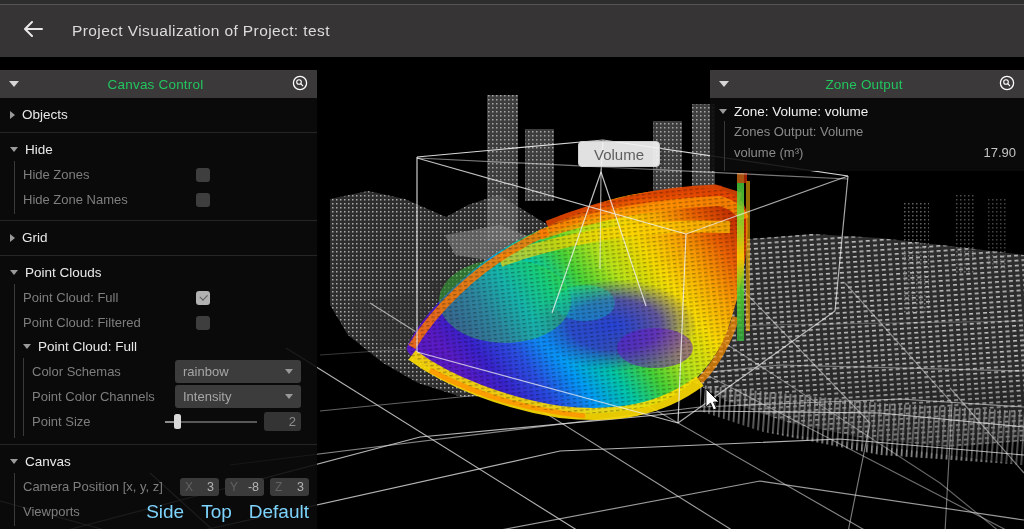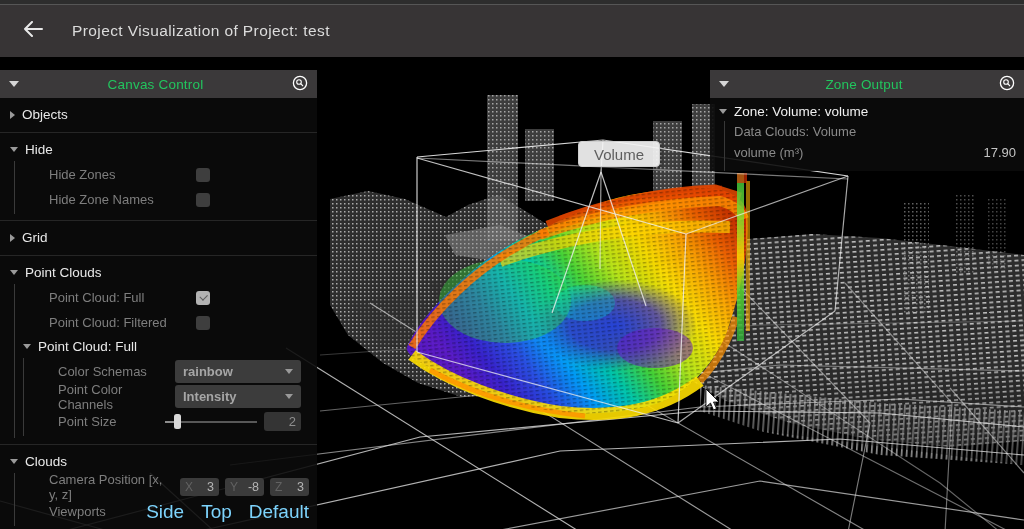--- a/index.html
+++ b/index.html
@@ -32,29 +32,29 @@
   
   .car-down{width:0;height:0;border-left:5px solid transparent;border-right:5px solid transparent;border-top:6px solid #d6d6d6;}
   .car-down.sm{border-left-width:4px;border-right-width:4px;border-top:5px solid #9a9a9a;}
   .car-right.sm{width:0;height:0;border-top:4px solid transparent;border-bottom:4px solid transparent;border-left:5px solid #9a9a9a;}
 
   .section{border-bottom:1px solid #262626;padding:5px 0 6px 0;}
   .section:last-child{border-bottom:none;}
   .sec-head{display:flex;align-items:center;gap:7px;padding:4px 8px 4px 10px;color:#e9e9e9;font-size:13.5px;cursor:pointer;}
   .group{margin-left:14px;border-left:1px solid #3a3a3a;padding:1px 8px 2px 8px;}
   .row{display:flex;align-items:center;height:25px;color:#7e7e7e;}
-  .row-label{flex:1;margin-left:26px;}
+  .row-label{flex:1;}
 
   .cb{width:14px;height:14px;border-radius:3px;background:#3e3e3e;margin-right:99px;position:relative;cursor:pointer;flex:0 0 auto;}
   .cb.checked{background:#b2b2b2;}
   .cb.checked::after{content:"";position:absolute;left:3.5px;top:3px;width:6px;height:3.5px;
     border-left:1.6px solid #5c5c5c;border-bottom:1.6px solid #5c5c5c;transform:rotate(-45deg);}
 
   .dd{width:110px;height:23px;background:#3c3c3c;border-radius:3px;display:flex;align-items:center;
-      padding:0 8px;color:#a6a6a6;cursor:pointer;flex:0 0 auto;font-weight:bold;}
+      padding:0 8px;color:#a6a6a6;cursor:pointer;flex:0 0 auto;}
   .dd span{flex:1;}
 
   .slider{width:92px;height:15px;position:relative;flex:0 0 auto;cursor:pointer;}
   .slider .track{position:absolute;left:0;right:0;top:7px;height:1.5px;background:#585858;}
   .slider .fill{position:absolute;left:0;top:7px;height:1.5px;width:12px;background:#8d8d8d;}
   .slider .handle{position:absolute;left:9px;top:0;width:7px;height:15px;border-radius:2.5px;background:#d9d9d9;}
   .val-box{width:27px;height:19px;background:#343434;border-radius:3px;color:#8f8f8f;
     display:flex;align-items:center;justify-content:flex-end;padding:0 5px;margin-left:7px;flex:0 0 auto;}
 
   .axis-box{width:29px;height:18px;background:#3b3b3b;border-radius:3px;display:flex;align-items:center;
@@ -318,21 +318,21 @@
             </div>
             <div class="val-box">2</div>
           </div>
         </div>
       </div>
     </div>
 
     <div class="section">
       <div class="sec-head">
         <div class="car-down sm"></div>
-        <span>Clouds</span>
+        <span>Canvas</span>
       </div>
       <div class="group">
         <div class="row">
           <span class="row-label">Camera Position [x, y, z]</span>
           <div class="axis-box">
             <span class="ax">X</span>
             <span class="av">3</span>
           </div>
           <div class="axis-box">
             <span class="ax">Y</span>
@@ -367,21 +367,21 @@
       </svg>
     </span>
   </div>
   <div class="panel-body">
     <div class="zrow-main">
       <div class="car-down sm"></div>
       <span>Zone: Volume: volume</span>
     </div>
     <div class="zgroup">
       <div class="zrow">
-        <span>Data Clouds: Volume</span>
+        <span>Zones Output: Volume</span>
       </div>
       <div class="zrow">
         <span>volume (m³)</span>
         <span class="metric-val">17.90</span>
       </div>
     </div>
   </div>
 </div>
 
 </body></html>

